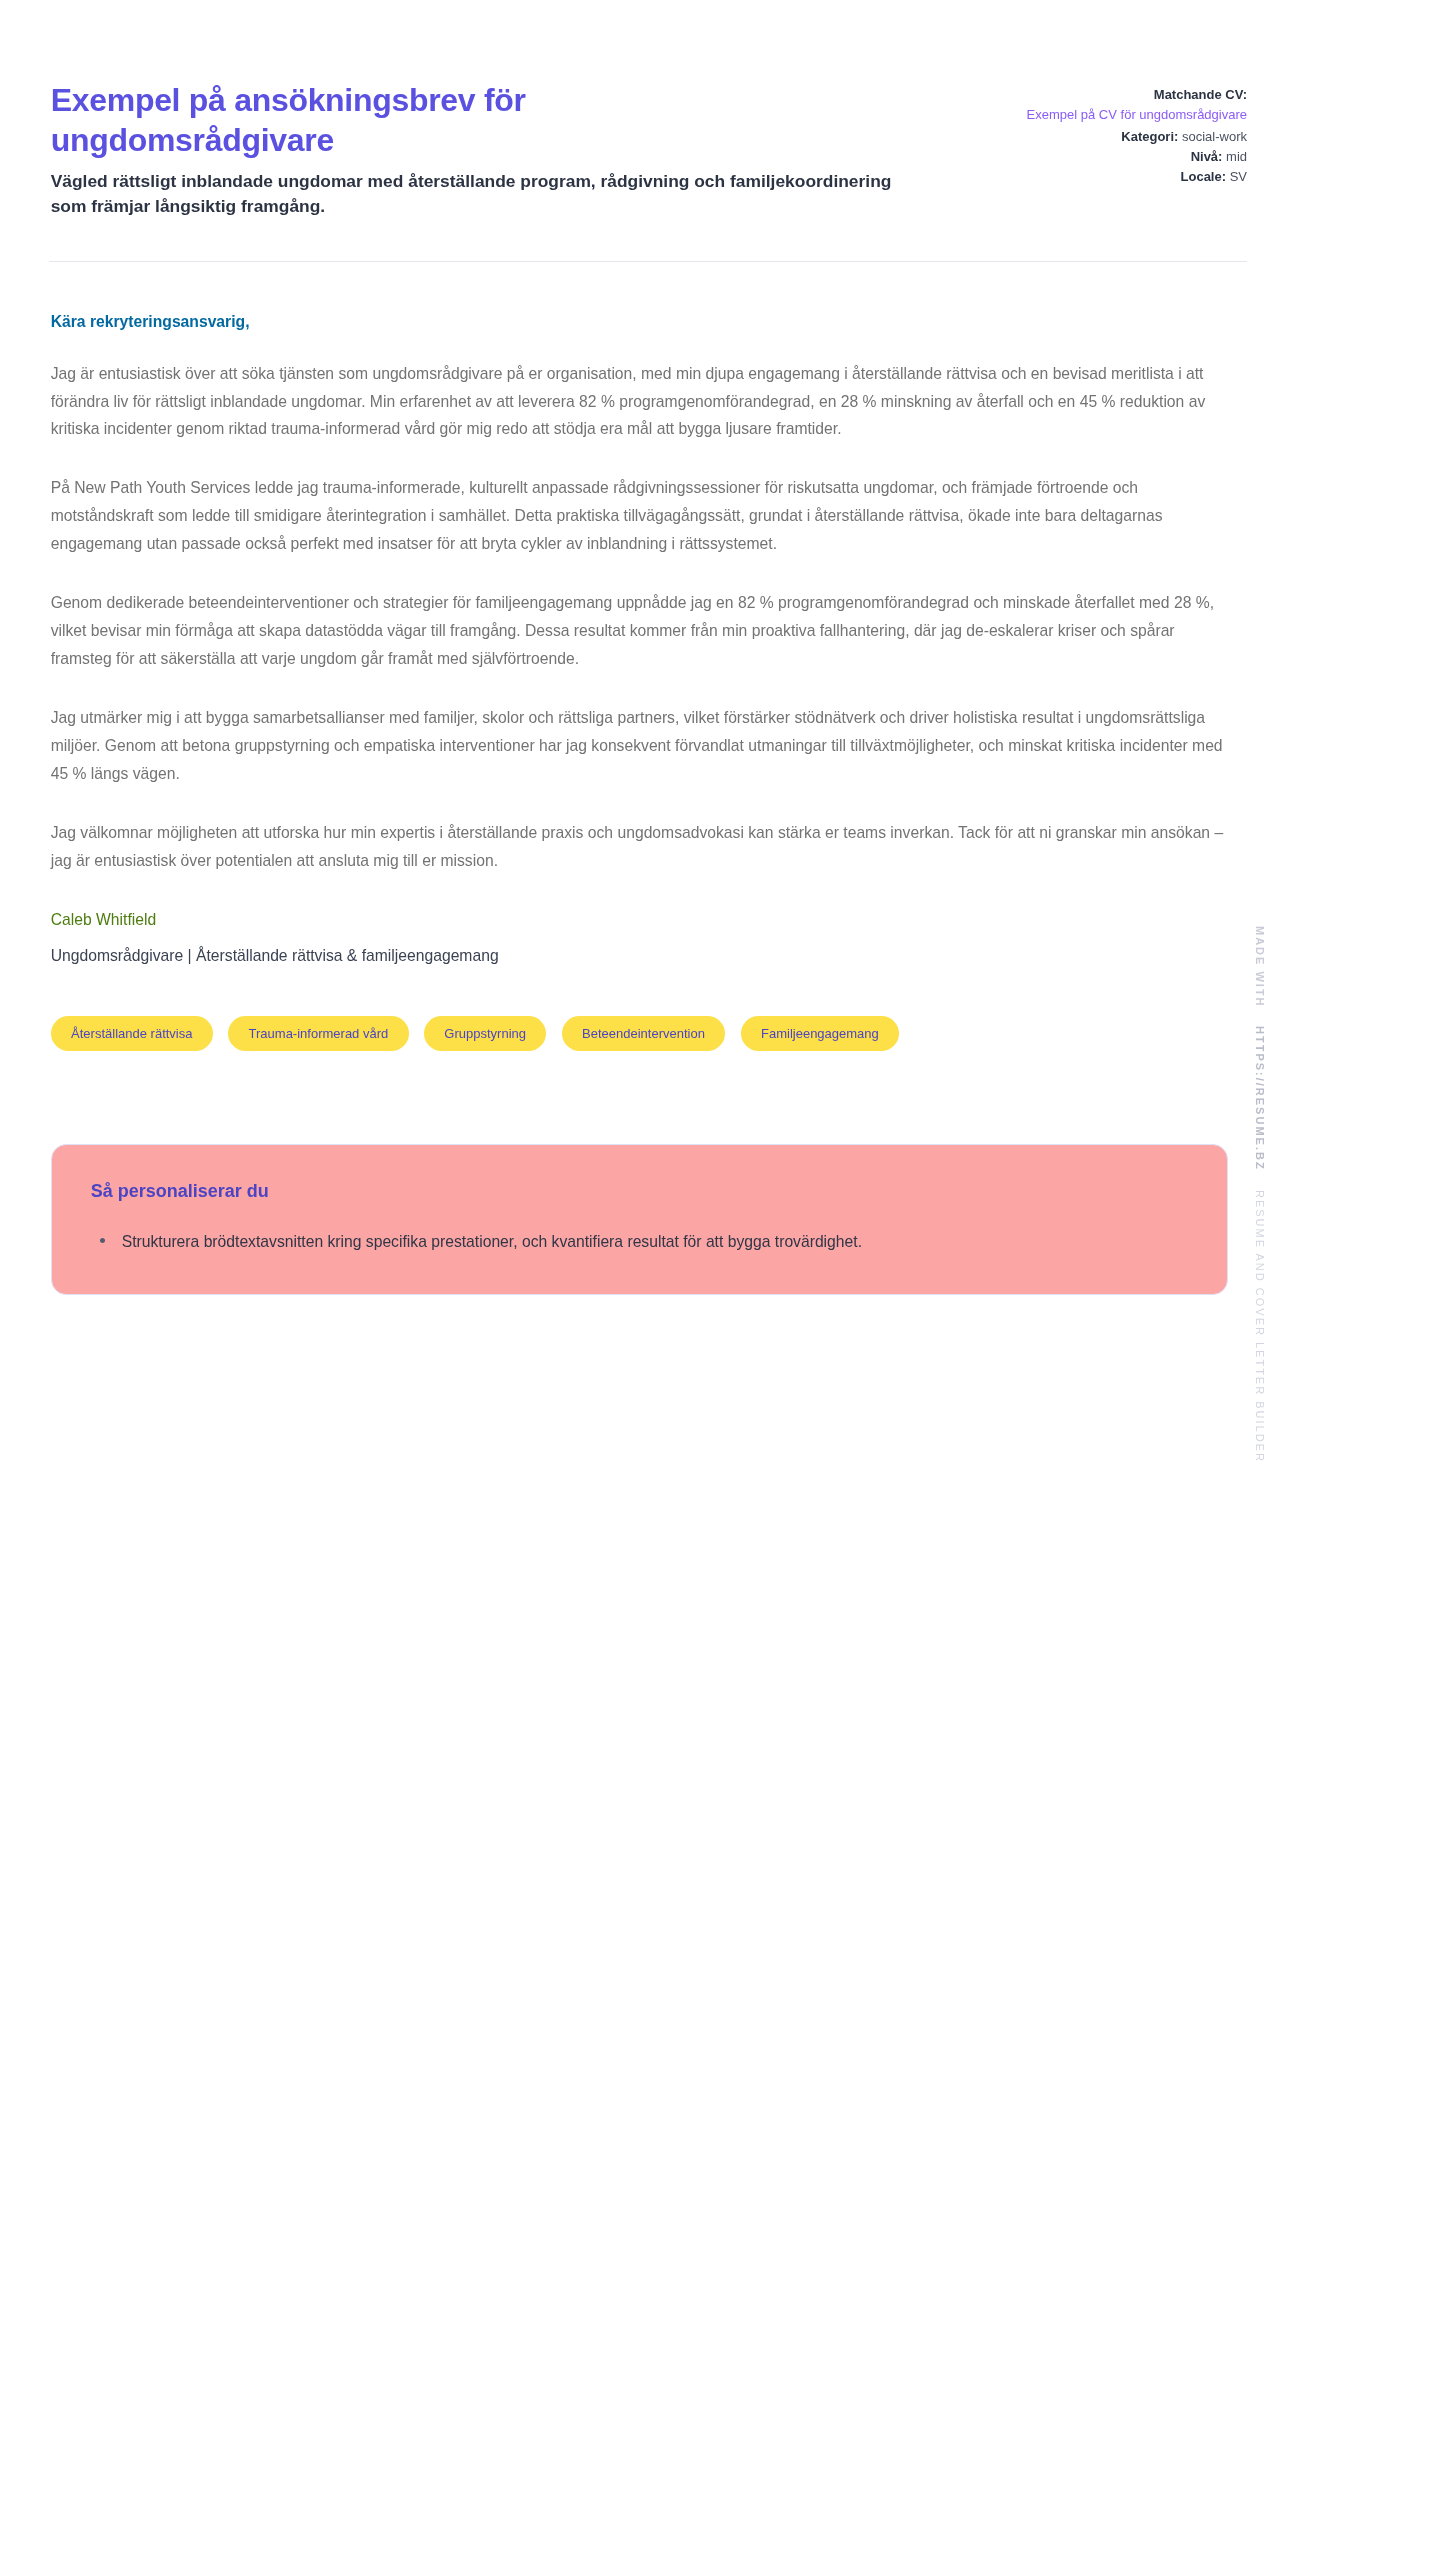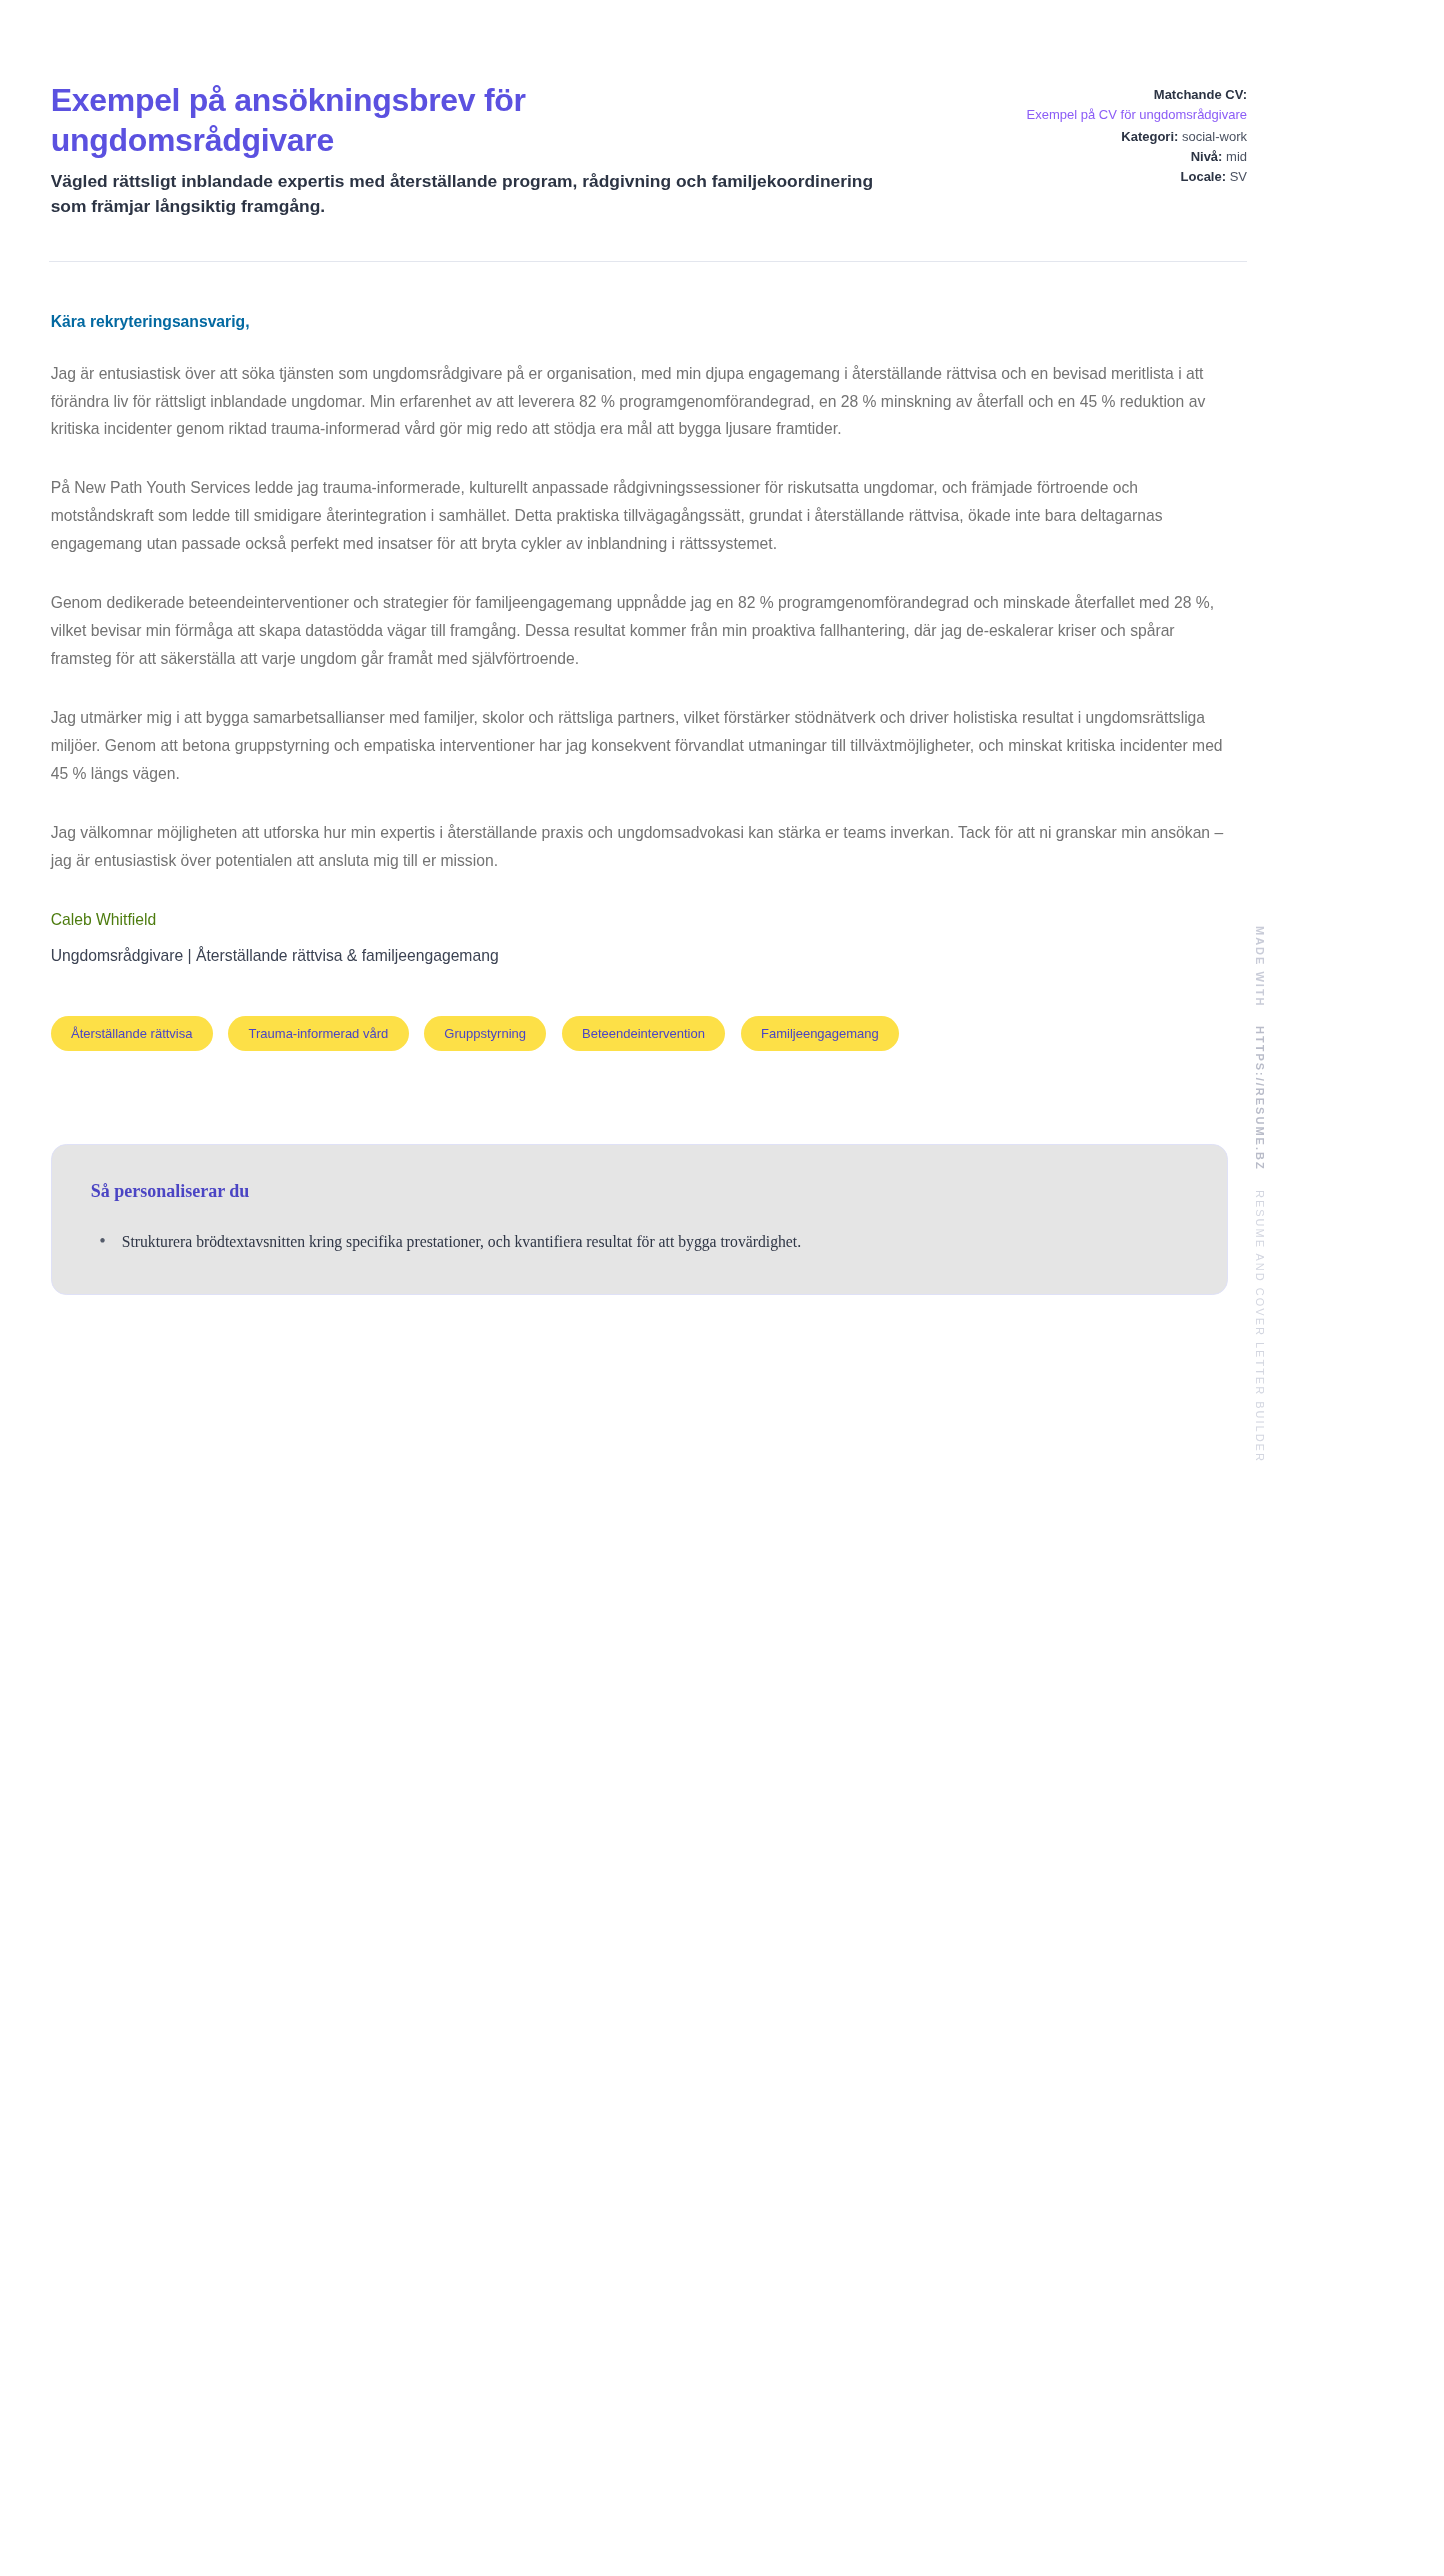--- a/index.html
+++ b/index.html
@@ -122,26 +122,25 @@
     border-radius: 849px;
     font-size: 13px;
     padding: 10.2px 20.4px;
     white-space: nowrap;
     line-height: 1.1;
   }
 
   
   .tips-card {
     margin: 93px 0 0 0;
-    background: #e5e5e5;
+    background: #fca5a5;
     border: 0.8px solid #dfe1f7;
     border-radius: 15.3px;
     padding: 36px 39px 39px 39px;
     max-width: 1181px;
-    font-family: Liberation Serif, serif;
   }
   .tips-title {
     color: #4b45c4;
     font-weight: bold;
     font-size: 18px;
     margin: 0 0 25.5px 0;
   }
   .tips-list {
     list-style: none;
     margin: 0;
@@ -204,21 +203,21 @@
 </head>
 <body>
 
 <div class="page">
 
   <div class="sheet">
 
     <div class="header">
       <div class="header-left">
         <h1 class="doc-title">Exempel på ansökningsbrev för ungdomsrådgivare</h1>
-        <p class="doc-subtitle">Vägled rättsligt inblandade expertis med återställande program, rådgivning och familjekoordinering som främjar långsiktig framgång.</p>
+        <p class="doc-subtitle">Vägled rättsligt inblandade ungdomar med återställande program, rådgivning och familjekoordinering som främjar långsiktig framgång.</p>
       </div>
       <div class="header-right">
         <div class="meta-block">
           <div class="meta-cv-title">Matchande CV:</div>
           <div class="meta-cv-value">Exempel på CV för ungdomsrådgivare</div>
         </div>
         <div class="meta-row">
           <span class="meta-strong">Kategori:</span>
           <span>social-work</span>
         </div>

